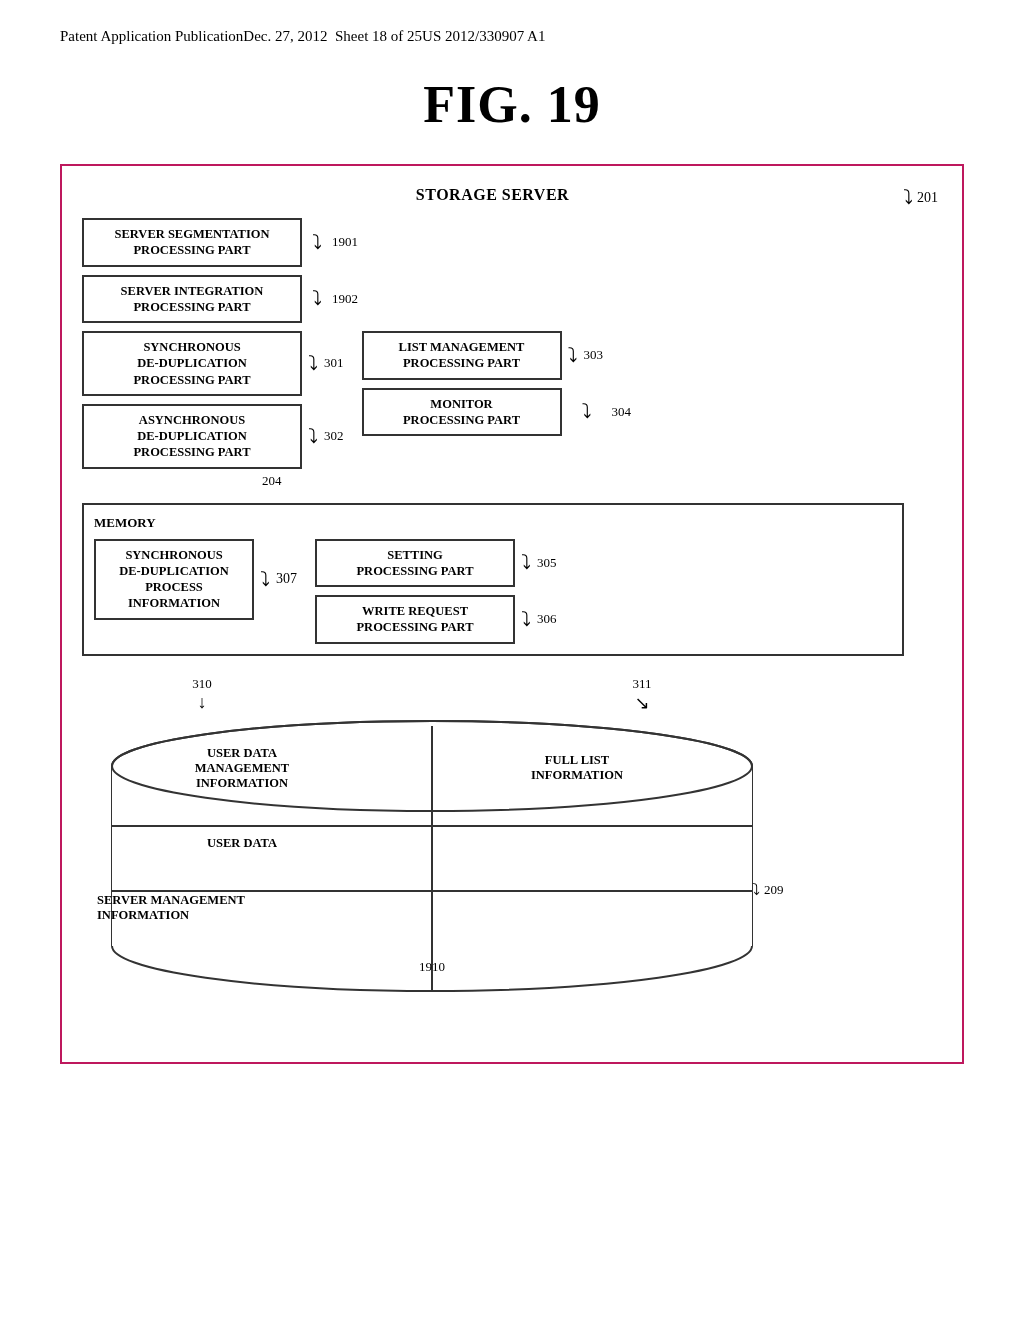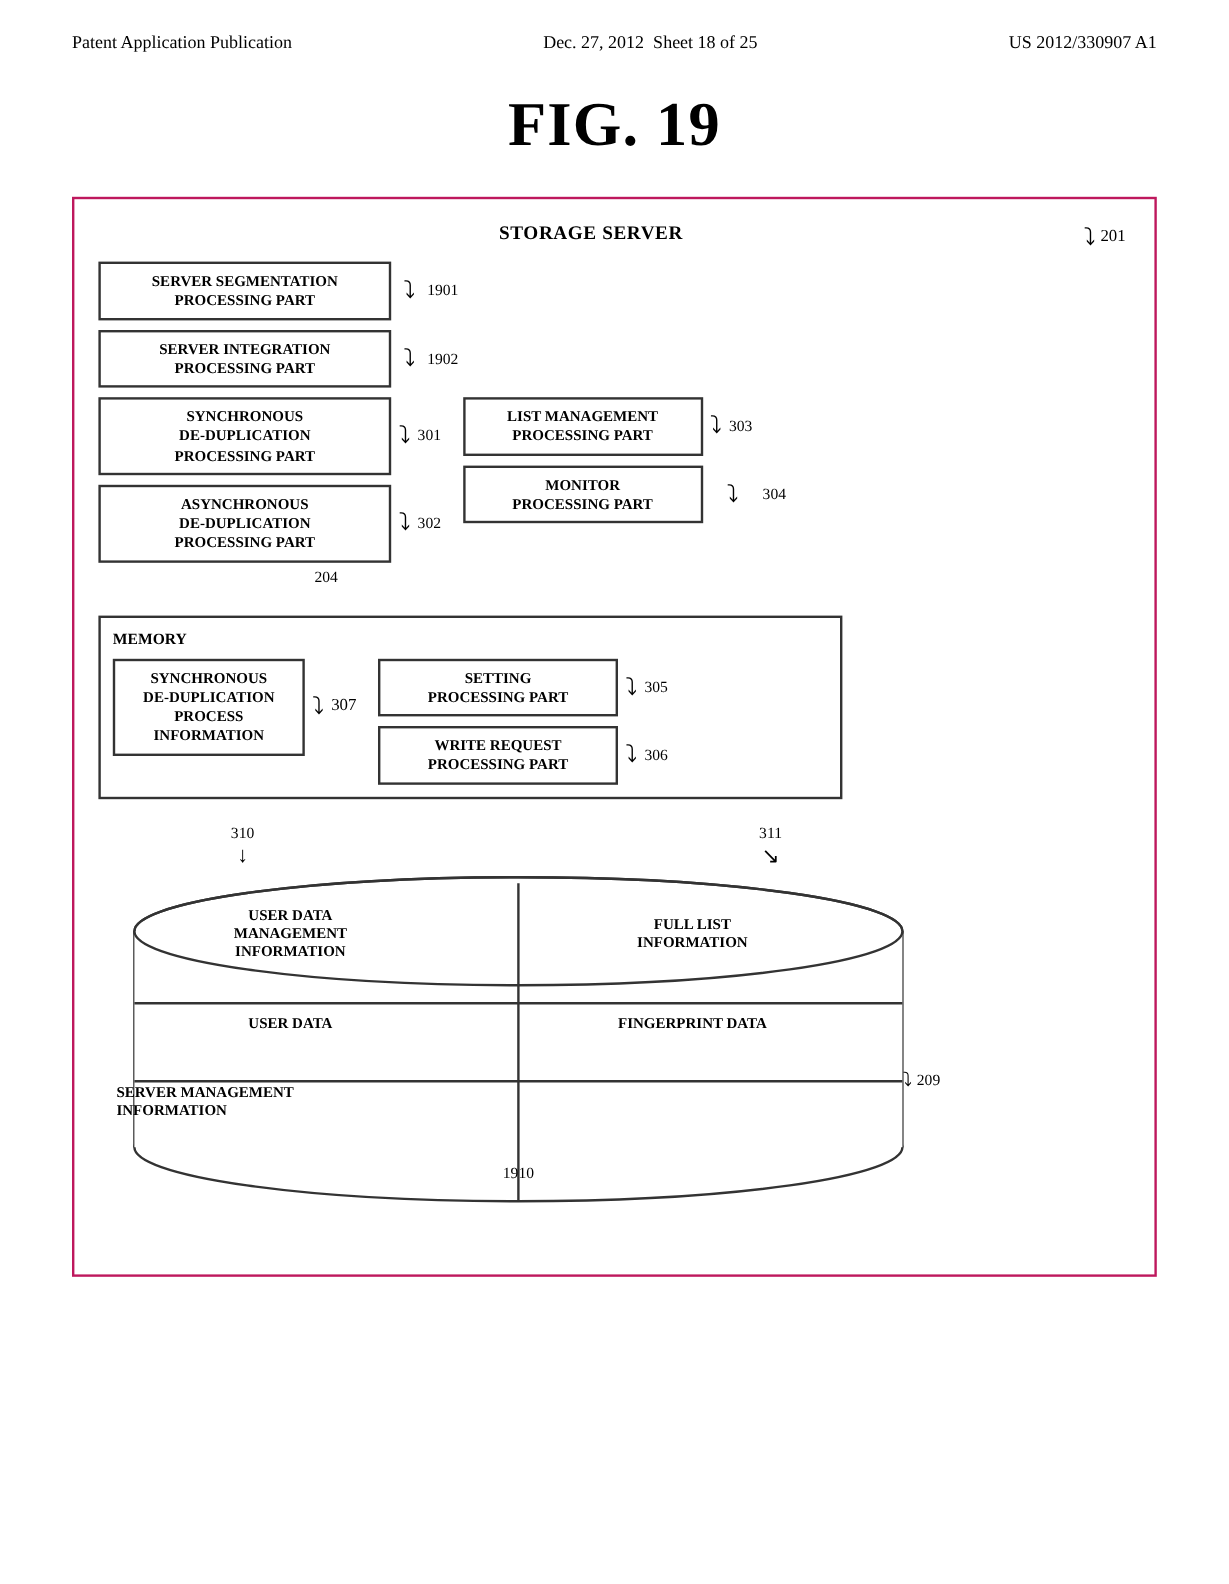--- a/index.html
+++ b/index.html
@@ -7,21 +7,20 @@
       background: #fff;
       font-family: 'Times New Roman', Times, serif;
       width: 1024px;
       min-height: 1320px;
       position: relative;
       overflow-x: hidden;
     }
 
     .page-header {
       display: flex;
-      justify-content: space-between;
       padding: 28px 60px 0 60px;
       font-size: 15px;
     }
 
     .fig-title {
       text-align: center;
       font-size: 52px;
       font-weight: bold;
       margin: 30px 0 30px 0;
       letter-spacing: 1px;
@@ -56,35 +55,35 @@
     }
 
     .row {
       display: flex;
       align-items: center;
       gap: 10px;
     }
 
     
     .left-box {
-      width: 244px;
+      width: 220px;
     }
 
     
     .right-box {
       width: 200px;
     }
 
     
     .memory-container {
       border: 2px solid #333;
       padding: 10px;
-      margin-top: 16px;
-      position: relative;
-      width: 620px;
+      margin-top: 6px;
+      position: relative;
+      width: 822px;
     }
 
     .memory-label {
       font-size: 13px;
       font-weight: bold;
       margin-bottom: 8px;
     }
 
     
     .main-layout {
@@ -255,21 +254,20 @@
       <div style="display:flex; height:90px; padding-top:5px;">
         <div style="width:320px; display:flex; align-items:center; justify-content:center; padding:5px; text-align:center; font-size:12.5px; font-weight:bold; white-space:pre-line;">USER DATA
 MANAGEMENT
 INFORMATION</div>
         <div style="width:350px; display:flex; align-items:center; justify-content:center; padding:5px; text-align:center; font-size:12.5px; font-weight:bold; white-space:pre-line;">FULL LIST
 INFORMATION</div>
       </div>
 
       <div style="display:flex; height:65px;">
         <div style="width:320px; display:flex; align-items:center; justify-content:center; padding:5px; text-align:center; font-size:12.5px; font-weight:bold;">USER DATA</div>
-        <div style="width:350px; display:flex; align-items:center; justify-content:center; padding:5px; text-align:center; font-size:12.5px; font-weight:bold;">FINGERPRINT DATA</div>
       </div>
 
       <div style="display:flex; height:65px;">
         <div style="width:700px; display:flex; align-items:center; justify-content:flex-start; padding:5px 15px; text-align:left; font-size:12.5px; font-weight:bold; white-space:pre-line;">SERVER MANAGEMENT
 INFORMATION</div>
       </div>
     </div>
 
 
     <div style="position:relative; margin-top:-140px; margin-left:670px; font-size:13px; display:flex; align-items:center; gap:4px;">

